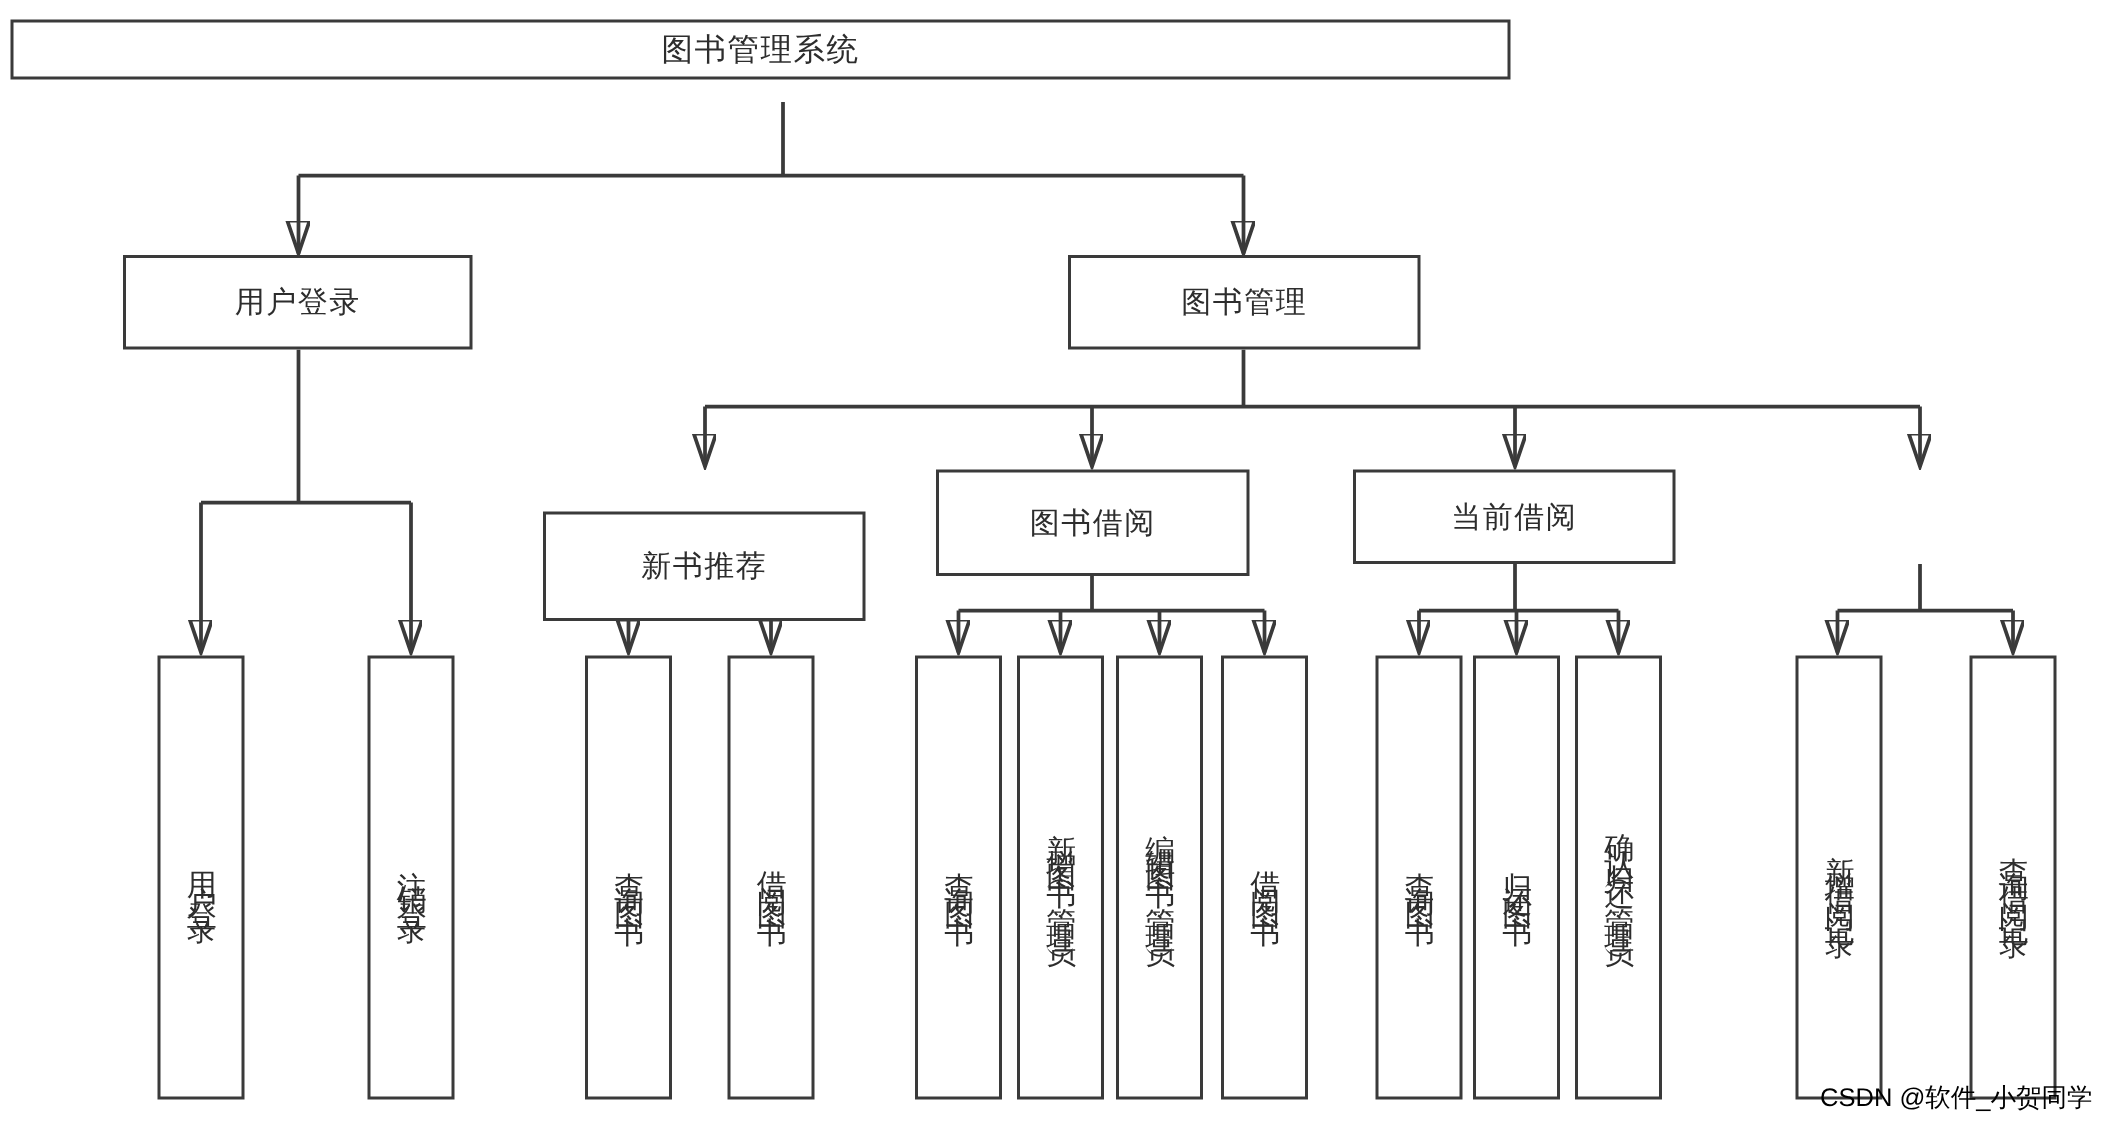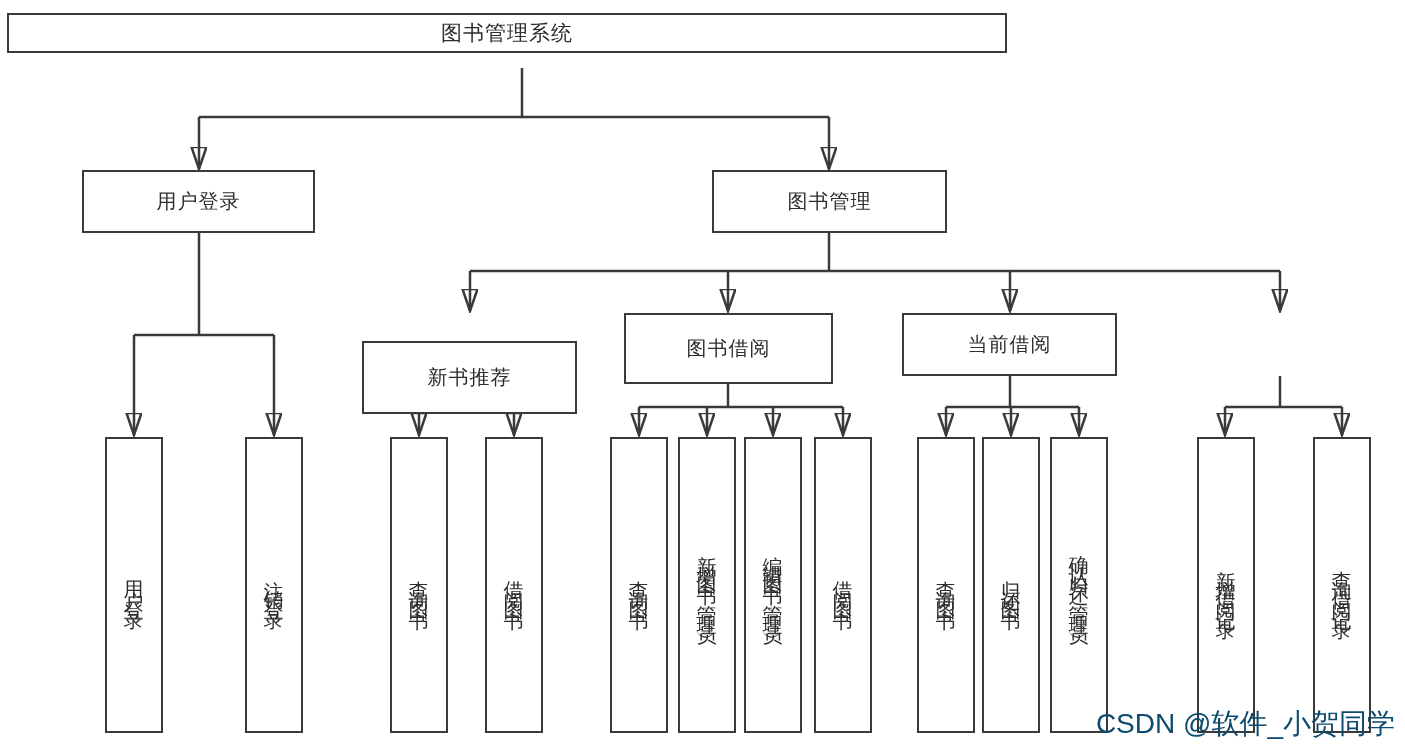--- a/index.html
+++ b/index.html
@@ -64,22 +64,22 @@
     position:absolute;left:0;top:0;width:1405px;height:747px;
     z-index:1;
   }
   #connectors path, #connectors line{
     stroke:#3a3a3a;stroke-width:2.5;fill:none;
   }
   
   #watermark{
     position:absolute;
     right:10px;bottom:4px;
-    font-size:28px;
-    color:#0c4a6e;
+    font-size:17px;
+    color:#000000;
     z-index:5;
     white-space:nowrap;
   }
 </style>
 </head>
 <body>
 
 <div id="canvas">
 
   <svg id="connectors" viewBox="0 0 1405 747" xmlns="http://www.w3.org/2000/svg" aria-hidden="true">

